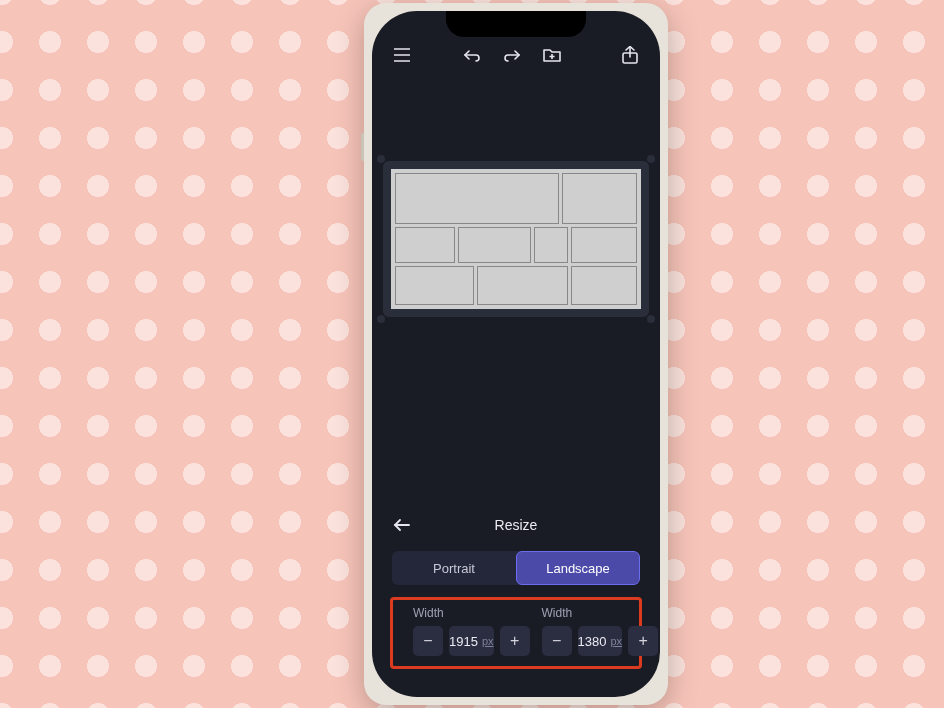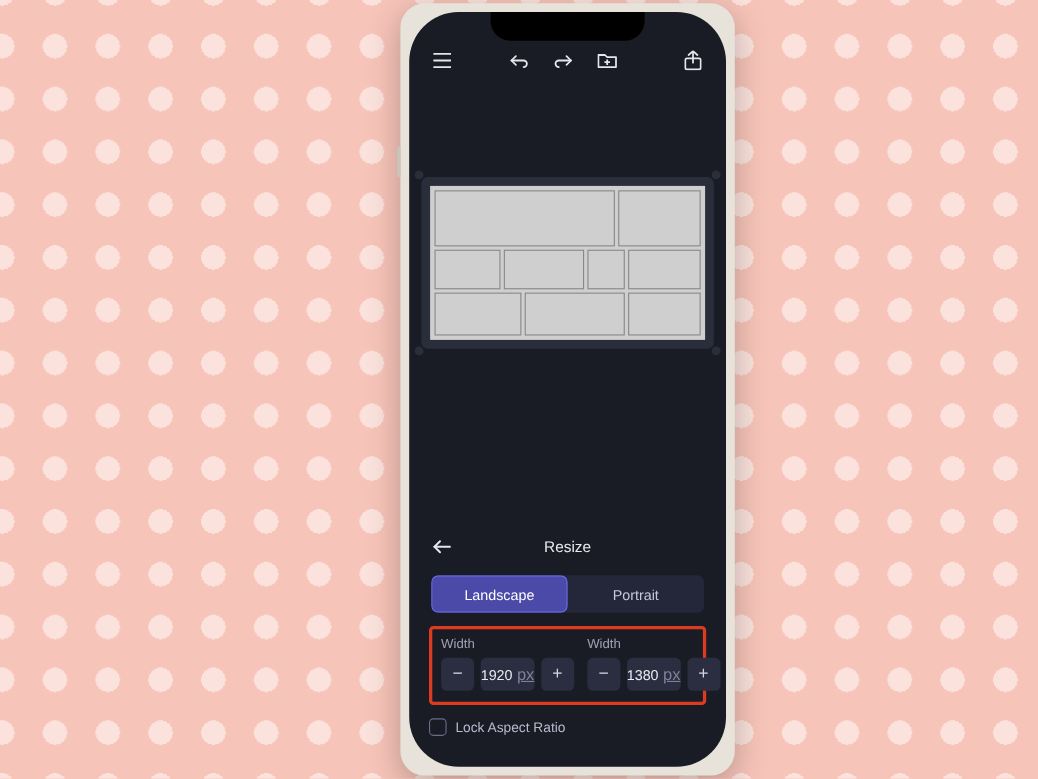--- a/index.html
+++ b/index.html
@@ -149,21 +149,21 @@
     border-radius: 6px;
   }
   .seg-btn.active {
     background: #4b4aa8;
     border: 1px solid #6e6df0;
     color: #fff;
   }
   .dims {
     border: 3px solid #dd3b1f;
     border-radius: 4px;
-    padding: 6px 8px 10px 8px;
+    padding: 6px 8px 10px 20px;
     display: flex;
     gap: 12px;
   }
   .dim-col { flex: 1; }
   .dim-label { font-size: 12px; color: #9fa0b4; margin-bottom: 6px; }
   .dim-row {
     display: flex; gap: 6px; align-items: center;
   }
   .step-btn {
     width: 30px; height: 30px;
@@ -176,21 +176,21 @@
   }
   .val-box {
     flex: 1;
     height: 30px;
     background: #2b2d40;
     border-radius: 5px;
     display: flex; align-items: center; justify-content: center;
     gap: 4px;
   }
   .val-num { color: #eaeaf2; font-size: 13px; }
-  .val-unit { color: #7f819a; font-size: 15px; text-decoration: underline; }
+  .val-unit { color: #7f819a; font-size: 11px; text-decoration: underline; }
   .lock-row {
     display: flex; align-items: center; gap: 8px;
     margin-top: 12px;
     font-size: 12.5px;
     color: #b8b9cc;
   }
   .checkbox {
     width: 16px; height: 16px;
     border: 1.5px solid #6a6c88;
     border-radius: 4px;
@@ -276,49 +276,45 @@
         <div class="back-btn">
           <svg width="18" height="14" viewBox="0 0 18 14" fill="none" stroke="currentColor" stroke-width="1.8" stroke-linecap="round">
               <path d="M7 2 L2 7 L7 12"></path>
               <line x1="2" y1="7" x2="16" y2="7"></line>
             </svg>
         </div>
         <div class="panel-title">Resize</div>
       </div>
 
       <div class="seg">
+        <div class="seg-btn">Portrait</div>
         <div class="seg-btn active">Landscape</div>
-        <div class="seg-btn">Portrait</div>
       </div>
 
       <div class="dims">
         <div class="dim-col">
           <div class="dim-label">Width</div>
           <div class="dim-row">
             <div class="step-btn">−</div>
             <div class="val-box">
-              <span class="val-num">1920</span>
+              <span class="val-num">1915</span>
               <span class="val-unit">px</span>
             </div>
             <div class="step-btn">+</div>
           </div>
         </div>
         <div class="dim-col">
           <div class="dim-label">Width</div>
           <div class="dim-row">
             <div class="step-btn">−</div>
             <div class="val-box">
               <span class="val-num">1380</span>
               <span class="val-unit">px</span>
             </div>
             <div class="step-btn">+</div>
           </div>
         </div>
       </div>
 
-      <div class="lock-row">
-        <div class="checkbox"></div>
-        <span>Lock Aspect Ratio</span>
-      </div>
     </div>
 
   </div>
 </div>
 
 </body></html>

